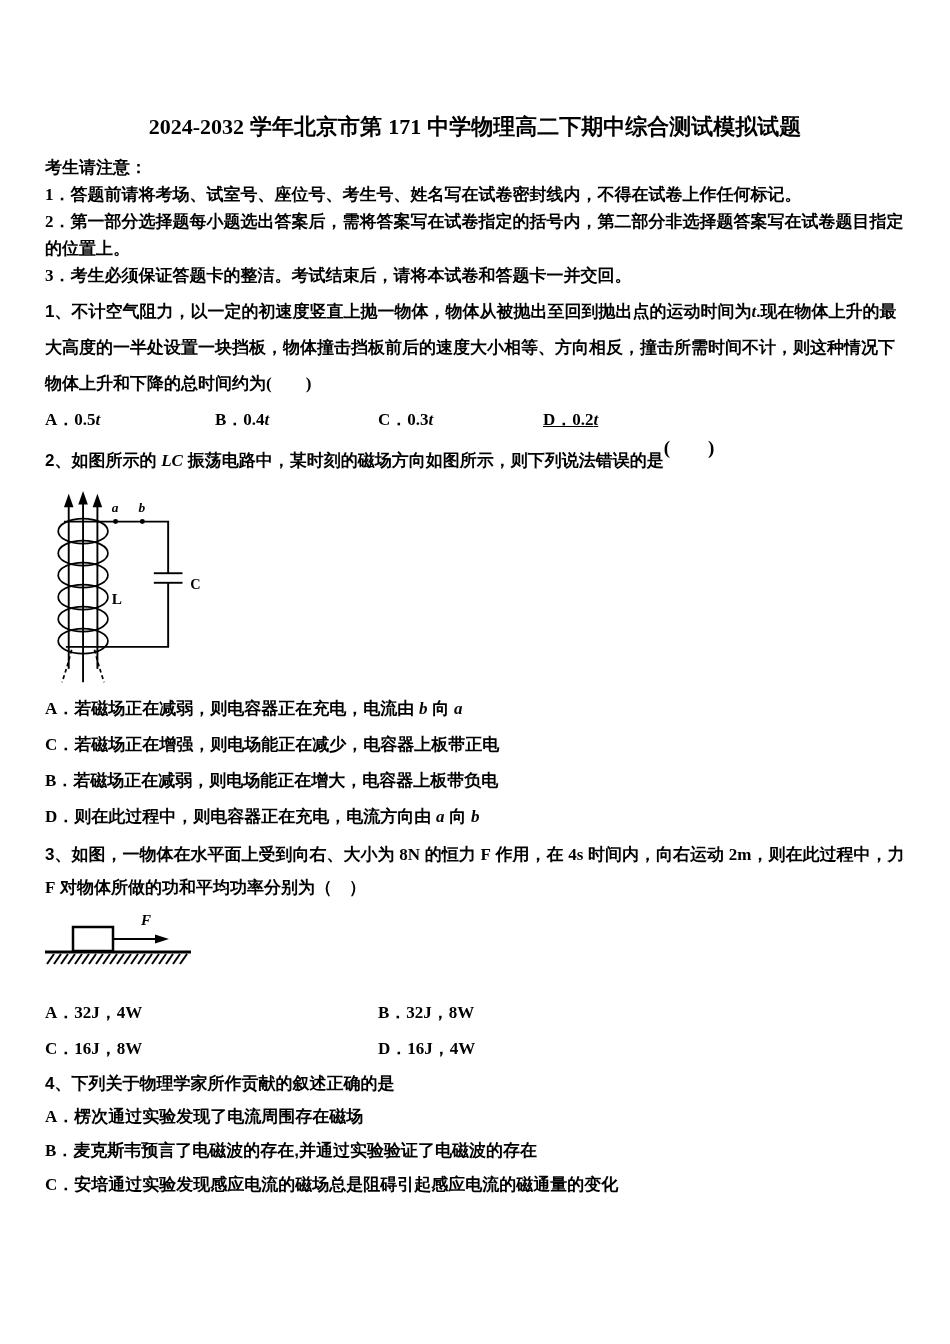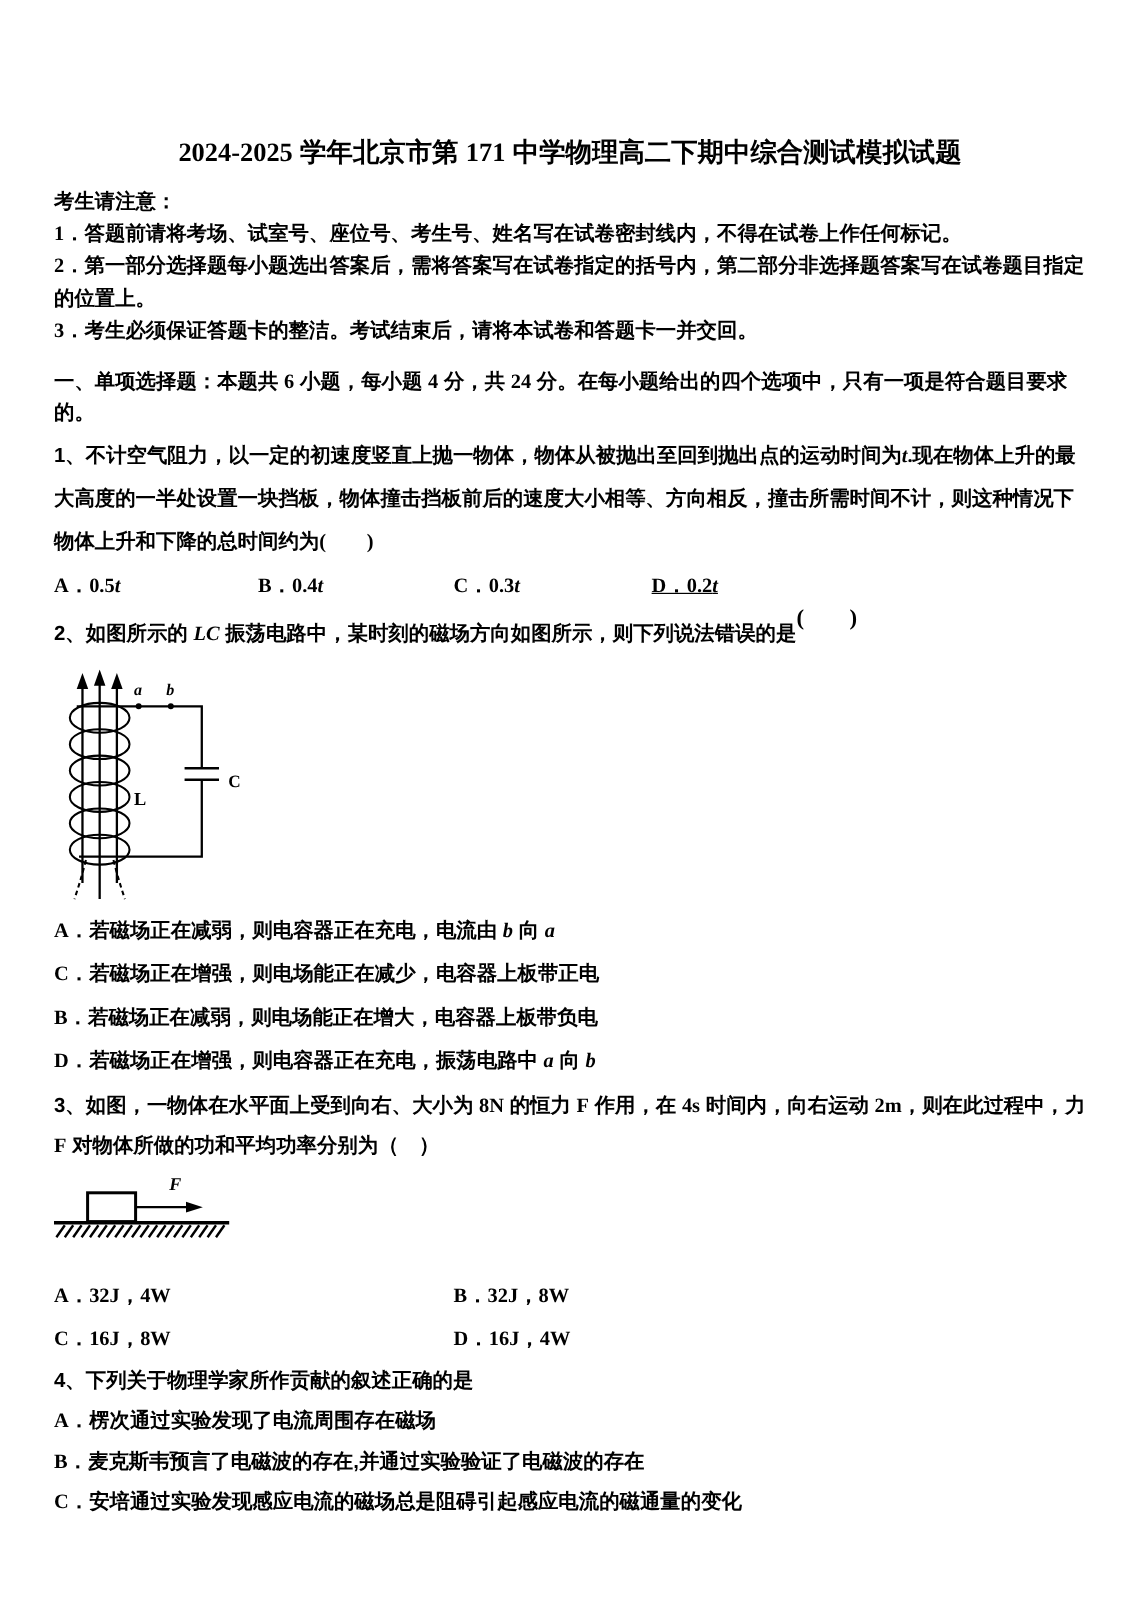--- a/index.html
+++ b/index.html
@@ -48,29 +48,28 @@
   .coil{stroke:#000;stroke-width:1.8;fill:none;}
   .dash{stroke:#000;stroke-width:1.8;fill:none;stroke-dasharray:4 3;}
   .arrowline{stroke:#000;stroke-width:2;}
   .svgser{font-family:"Liberation Serif",serif;font-weight:700;}
   .svgit{font-family:"Liberation Serif",serif;font-weight:700;font-style:italic;}
 </style>
 </head>
 <body>
 
 <div>
-  <h1 class="title"><span class="rl">2024-2025</span><span> 学年北京市第 </span><span class="rl">171</span><span> 中学物理高二下期中综合测试模拟试题</span></h1>
+  <h1 class="title"><span class="rl">2024-2032</span><span> 学年北京市第 </span><span class="rl">171</span><span> 中学物理高二下期中综合测试模拟试题</span></h1>
   <div class="content">
 
     <p class="nh">考生请注意：</p>
     <p class="ni"><span class="rl">1．</span><span>答题前请将考场、试室号、座位号、考生号、姓名写在试卷密封线内，不得在试卷上作任何标记。</span></p>
     <p class="ni"><span class="rl">2．</span><span>第一部分选择题每小题选出答案后，需将答案写在试卷指定的括号内，第二部分非选择题答案写在试卷题目指定的位置上。</span></p>
     <p class="ni"><span class="rl">3．</span><span>考生必须保证答题卡的整洁。考试结束后，请将本试卷和答题卡一并交回。</span></p>
 
-    <p class="sec"><span>一、单项选择题：本题共 </span><span class="rl">6</span><span> 小题，每小题 </span><span class="rl">4</span><span> 分，共 </span><span class="rl">24</span><span> 分。在每小题给出的四个选项中，只有一项是符合题目要求的。</span></p>
 
     <p class="stem q1s"><span>1、不计空气阻力，以一定的初速度竖直上抛一物体，物体从被抛出至回到抛出点的运动时间为</span><span class="ri">t</span><span class="rl">.</span><span>现在物体上升的最大高度的一半处设置一块挡板，物体撞击挡板前后的速度大小相等、方向相反，撞击所需时间不计，则这种情况下物体上升和下降的总时间约为</span><span class="rl">(　　)</span></p>
     <div class="optrow4">
       <span class="c1"><span class="rl">A．0.5</span><span class="ri">t</span></span><span class="c2"><span class="rl">B．0.4</span><span class="ri">t</span></span><span class="c3"><span class="rl">C．0.3</span><span class="ri">t</span></span><span class="c4"><span class="rl">D．0.2</span><span class="ri">t</span></span>
     </div>
 
     <p class="stem q2s"><span><span>2、如图所示的 </span><span class="ri">LC</span><span> 振荡电路中，某时刻的磁场方向如图所示，则下列说法错误的是</span></span><span class="paren">(　　)</span></p>
 
     <div class="fig1">
       <svg width="190" height="196" viewBox="0 0 190 205">
@@ -107,21 +106,21 @@
         <text class="svgit" x="106" y="22" font-size="14">b</text>
         <text class="svgser" x="78" y="118" font-size="16">L</text>
         <text class="svgser" x="160" y="102" font-size="15">C</text>
       </svg>
     </div>
 
     <div class="q2opts">
       <p class="opt"><span class="rl">A．</span><span>若磁场正在减弱，则电容器正在充电，电流由 </span><span class="ri">b</span><span> 向 </span><span class="ri">a</span></p>
       <p class="opt"><span class="rl">C．</span><span>若磁场正在增强，则电场能正在减少，电容器上板带正电</span></p>
       <p class="opt"><span class="rl">B．</span><span>若磁场正在减弱，则电场能正在增大，电容器上板带负电</span></p>
-      <p class="opt"><span class="rl">D．</span><span>若磁场正在增强，则电容器正在充电，振荡电路中 </span><span class="ri">a</span><span> 向 </span><span class="ri">b</span></p>
+      <p class="opt"><span class="rl">D．</span><span>则在此过程中，则电容器正在充电，电流方向由 </span><span class="ri">a</span><span> 向 </span><span class="ri">b</span></p>
     </div>
 
     <p class="stem q3s"><span>3、如图，一物体在水平面上受到向右、大小为 </span><span class="rl">8N</span><span> 的恒力 </span><span class="rl">F</span><span> 作用，在 </span><span class="rl">4s</span><span> 时间内，向右运动 </span><span class="rl">2m</span><span>，则在此过程中，力 </span><span class="rl">F</span><span> 对物体所做的功和平均功率分别为（　）</span></p>
 
     <div class="fig2">
       <svg width="150" height="55" viewBox="0 0 150 55">
         <g stroke="#000" stroke-width="2">
           <line x1="2" y1="50" x2="9" y2="40"></line>
             <line x1="9" y1="50" x2="16" y2="40"></line>
           <line x1="16" y1="50" x2="23" y2="40"></line>

